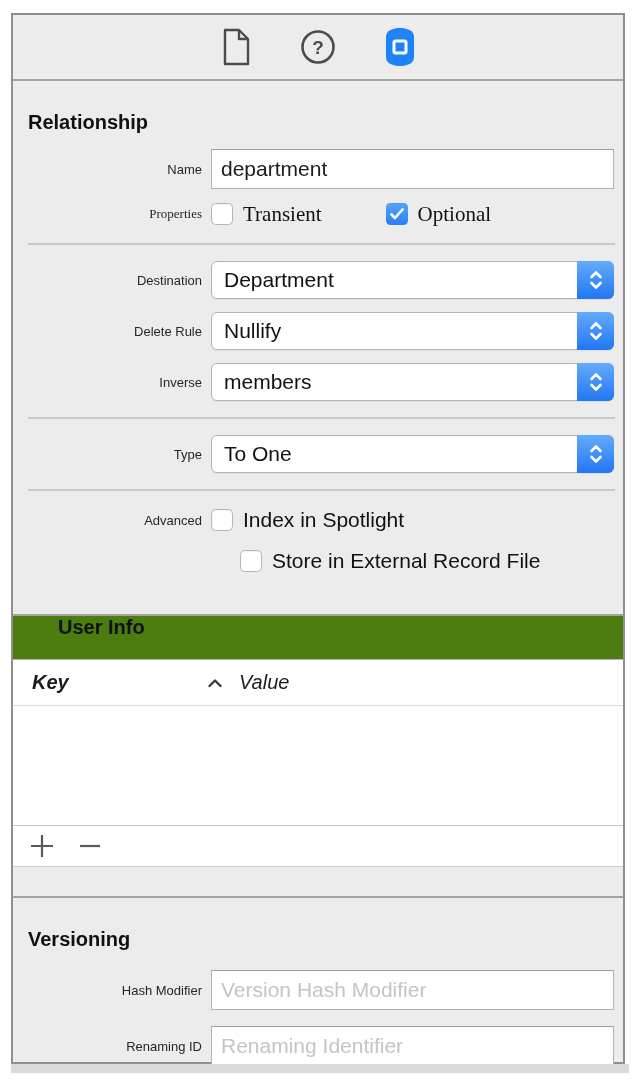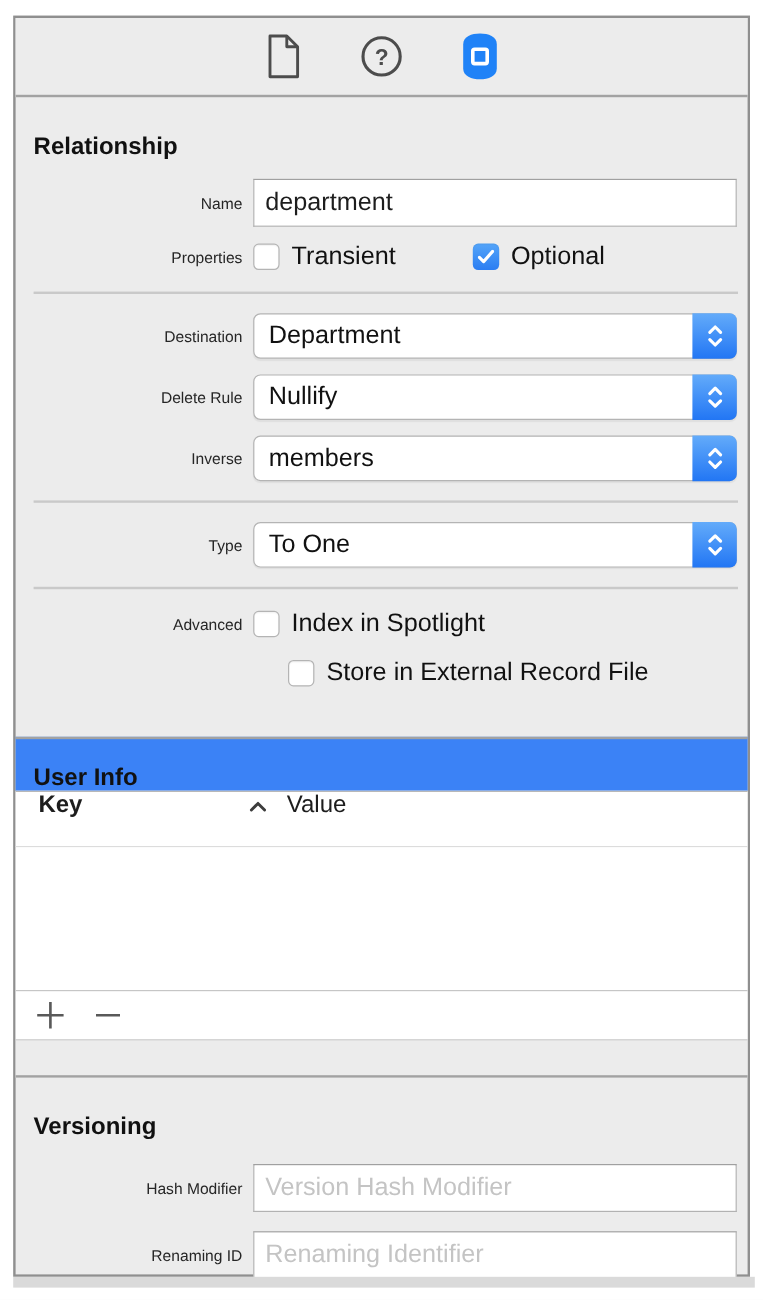--- a/index.html
+++ b/index.html
@@ -33,23 +33,23 @@
              background:linear-gradient(#63abfa,#2276f4);display:flex;align-items:center;justify-content:center;}
 
   
   .cbrow{display:flex;align-items:center;text-align:right;}
   .cb{width:22px;height:22px;border-radius:4.5px;box-sizing:border-box;background:#fff;border:1px solid #b4b4b4;
       box-shadow:inset 0 1px 1px rgba(0,0,0,0.05);display:flex;align-items:center;justify-content:center;cursor:default;flex:0 0 22px;}
   .cb.checked{background:linear-gradient(#54a5f9,#2b7df2);border:none;}
   .cb-label{font-size:21px;color:#111;margin-left:10px;white-space:nowrap;}
 
   
-  .ui-headband{height:43px;border-top:2px solid #a2a2a2;display:flex;align-items:flex-end;background:#3b82f6;}
+  .ui-headband{height:43px;border-top:2px solid #a2a2a2;display:flex;align-items:flex-start;background:#4d7c0f;padding-left:30px;}
   .ui-headband .hdr{padding:0 0 0 15px;}
-  .table-head{height:45px;background:#ffffff;border-top:1px solid #b8b8b8;border-bottom:1px solid #dcdcdc;display:flex;align-items:flex-start;}
+  .table-head{height:45px;background:#ffffff;border-top:1px solid #b8b8b8;border-bottom:1px solid #dcdcdc;display:flex;align-items:center;font-style:italic;}
   .th-key{width:212px;flex:0 0 212px;display:flex;align-items:center;justify-content:space-between;padding-left:19px;box-sizing:border-box;font-size:20px;font-weight:bold;color:#1d1d1d;cursor:default;}
   .th-value{flex:1;font-size:20px;color:#1d1d1d;padding-left:14px;cursor:default;}
   .table-body{height:119px;background:#ffffff;}
   .btn-row{height:40px;background:#ffffff;border-top:1px solid #c6c6c6;display:flex;align-items:center;padding-left:12px;gap:14px;}
   .pm-btn{width:34px;height:30px;background:none;border:none;display:flex;align-items:center;justify-content:center;cursor:pointer;padding:0;}
   .gray-band{height:29px;background:#ececec;border-top:1px solid #cfcfcf;border-bottom:2px solid #a2a2a2;}
 
   .vers{padding-top:0;}
   .vers .row{margin-top:16px;}
   .vers .row.first{margin-top:20px;}
@@ -82,21 +82,21 @@
     </div>
 
     <div class="section">
       <div class="hdr">Relationship</div>
 
       <div class="row" style="margin-top:16px;">
         <span class="lbl">Name</span>
         <input class="tf" type="text" value="department" style="">
       </div>
 
-      <div class="row" style="margin-top:12px;height:26px;">
+      <div class="row" style="margin-top:12px;height:26px;font-family:Liberation Serif, serif;">
         <span class="lbl">Properties</span>
         <div class="cbrow" style="flex:1;">
           <div class="cb"></div>
           <span class="cb-label">Transient</span>
           <div class="cb checked" style="margin-left:64px;">
             <svg width="14" height="12" viewBox="0 0 14 12">
               <path d="M1.5 6.5 L5 10 L12.5 1.5" fill="none" stroke="#ffffff" stroke-width="2.6" stroke-linecap="round" stroke-linejoin="round"></path>
             </svg>
           </div>
           <span class="cb-label">Optional</span>

